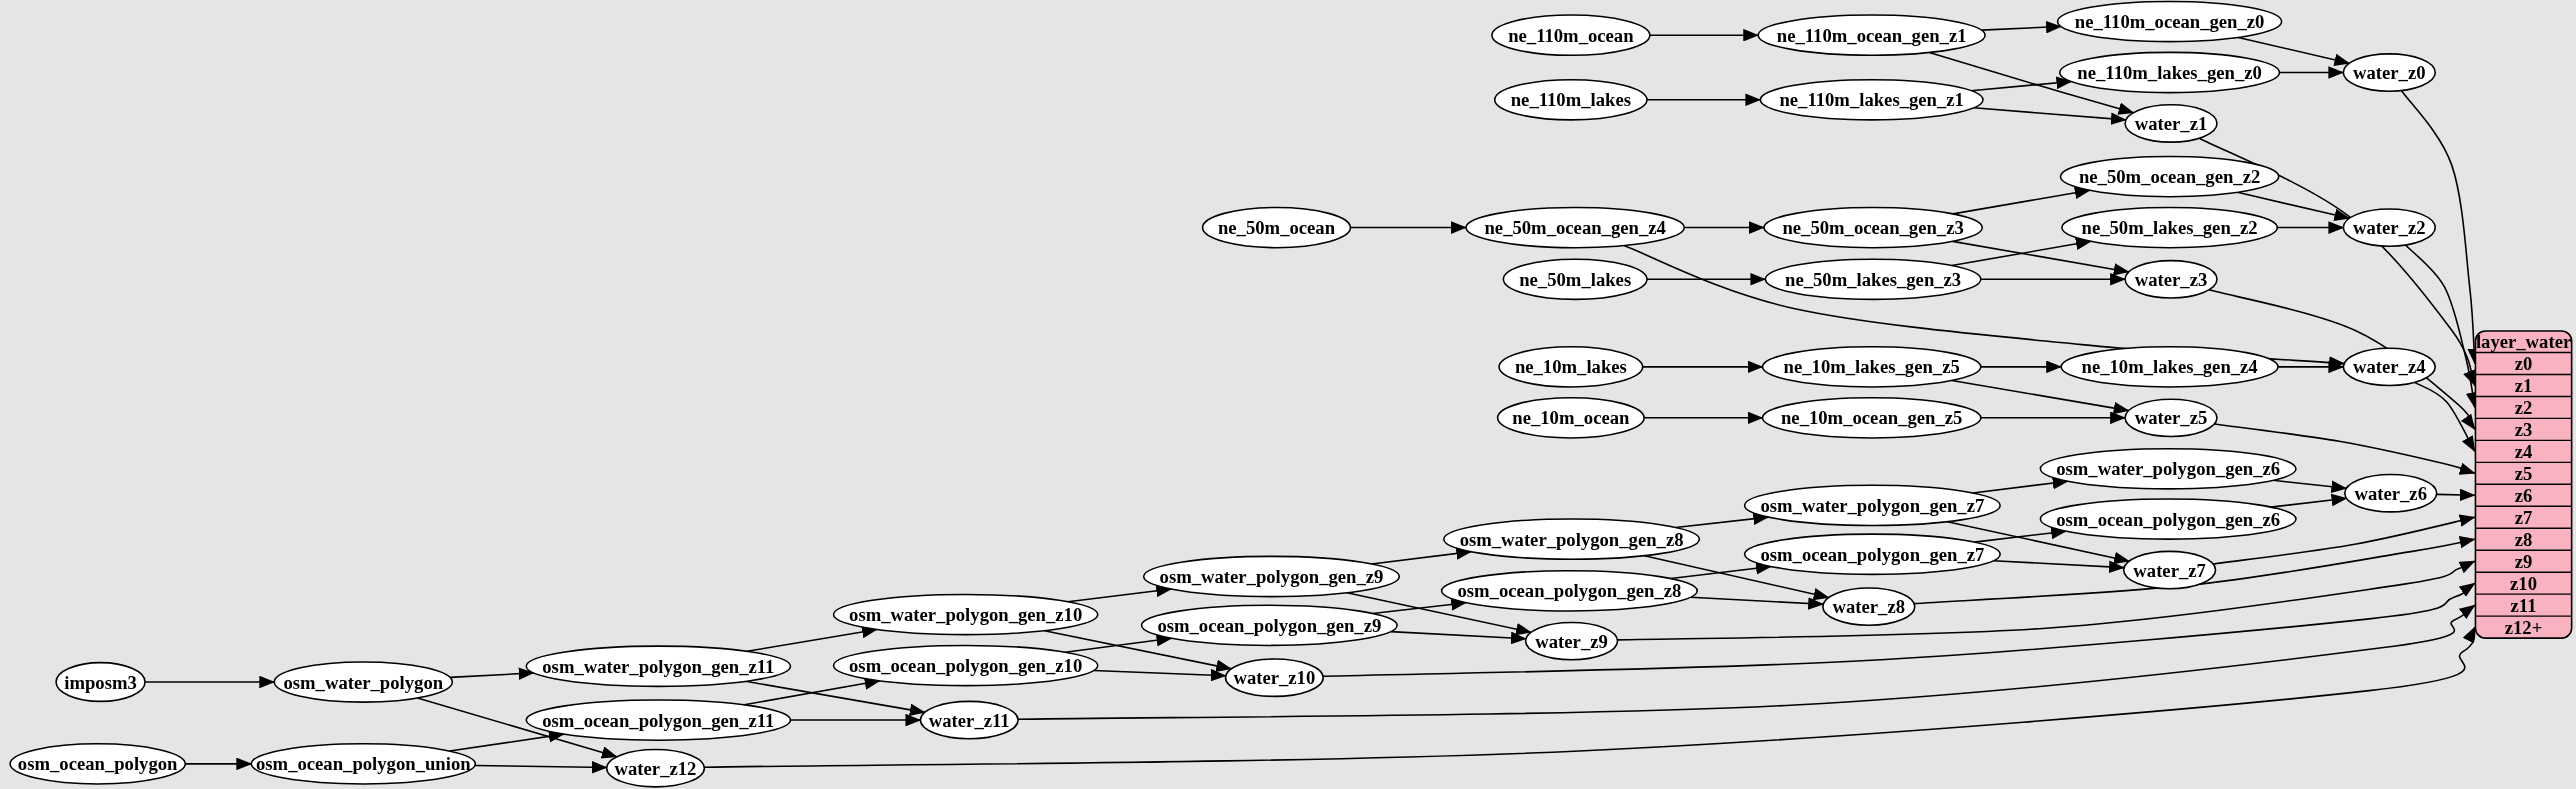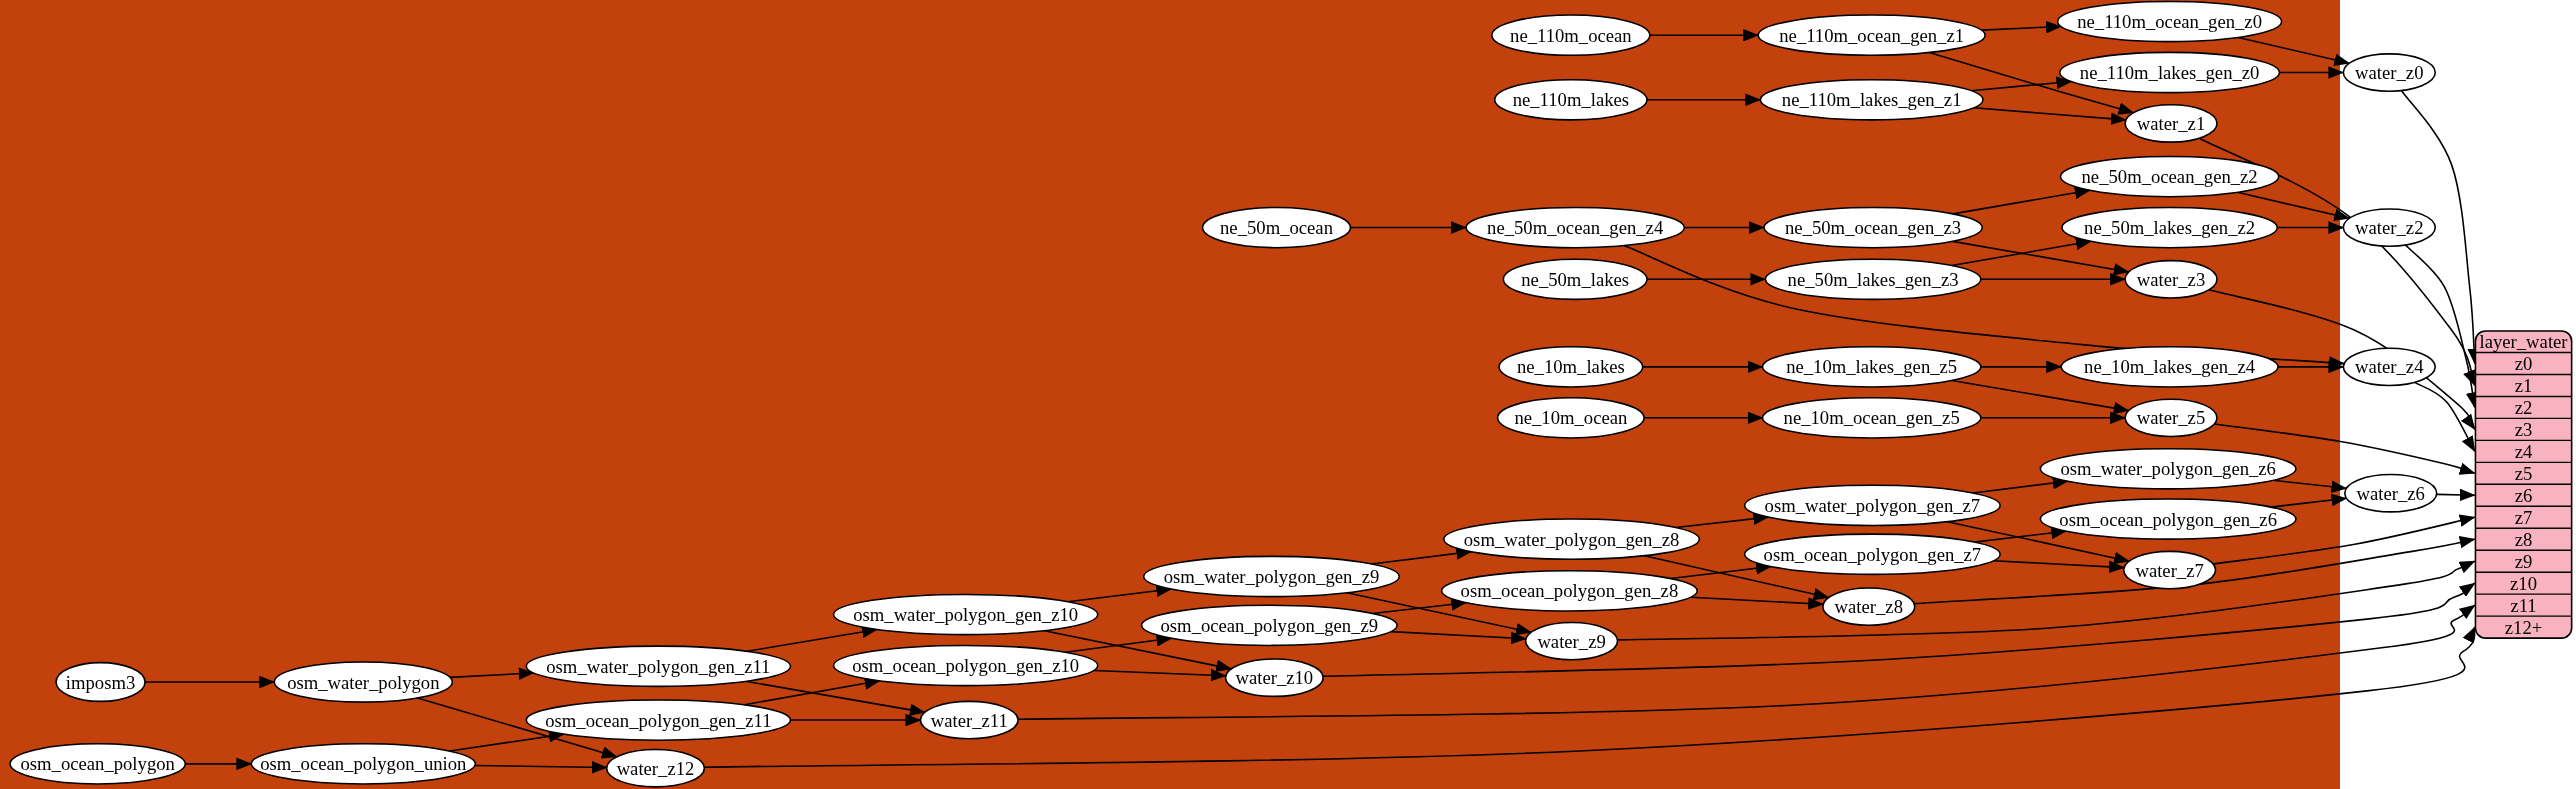--- a/index.html
+++ b/index.html
@@ -1,17 +1,17 @@
 <!DOCTYPE html>
 <html style="font-size:11.5px"><head>
 <meta charset="utf-8">
 <style>
   html,body{margin:0;padding:0;background:#ffffff;}
   body{width:2576px;height:789px;overflow:hidden;font-family:"Liberation Serif","DejaVu Serif",serif;}
-  .canvas{position:relative;width:2340px;height:789px;background:#c2410c;}
+  .canvas{position:relative;width:2576px;height:789px;background:#e5e5e5;font-weight:bold;}
   svg{position:absolute;left:0;top:0;}
   .edge{fill:none;stroke:#000;stroke-width:2.2;}
   .node-ellipse{fill:#ffffff;stroke:#000;stroke-width:2.2;}
   .node-label{font-size:26px;fill:#000;text-anchor:middle;}
   .tbl-outline{stroke:#000;stroke-width:2.2;}
   .tbl-line{stroke:#000;stroke-width:2;}
   .tbl-text{font-size:26px;fill:#000;text-anchor:middle;}
 </style>
 </head>
 <body>

